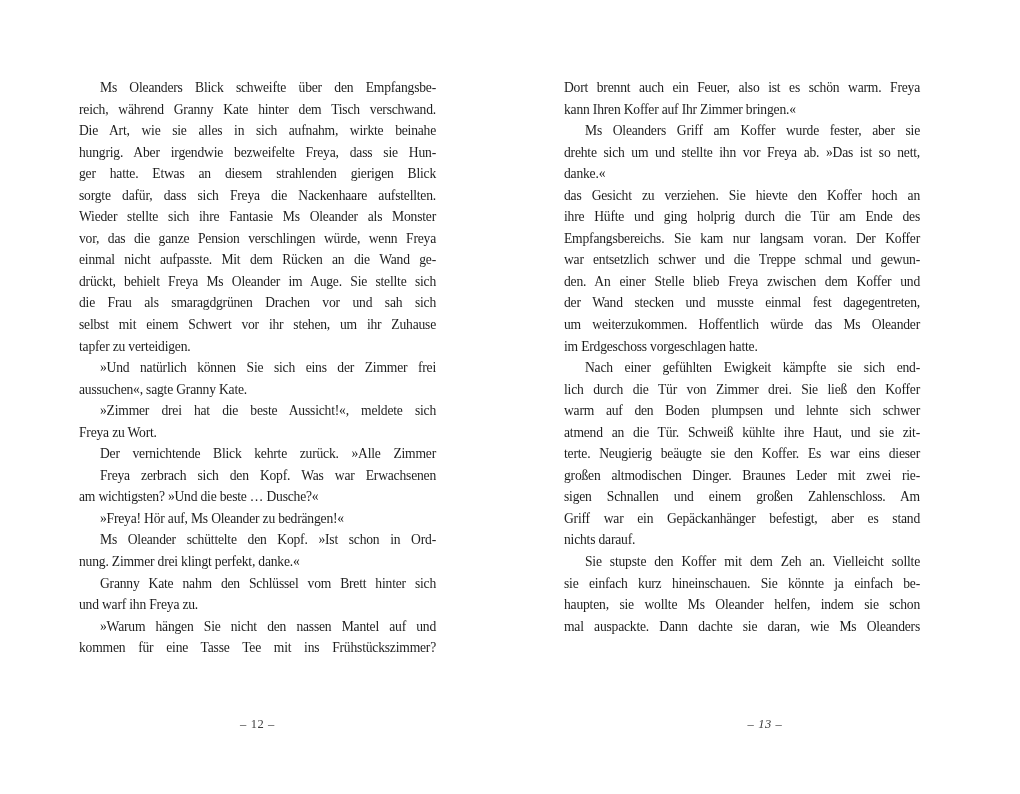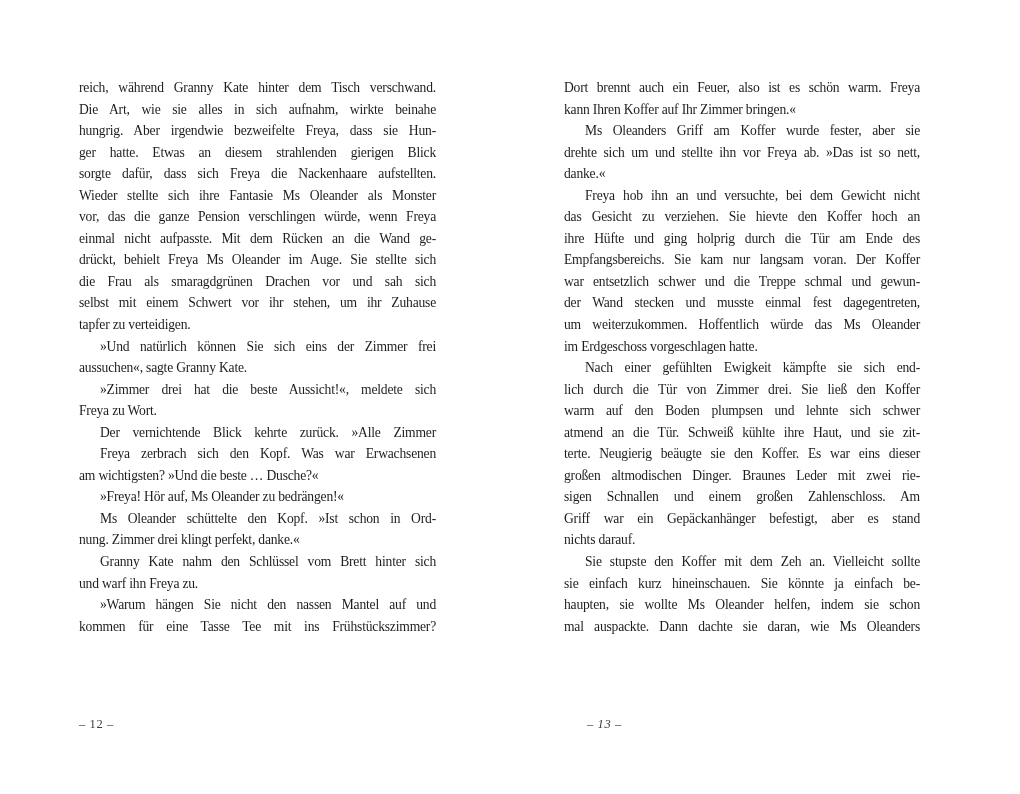--- a/index.html
+++ b/index.html
@@ -29,33 +29,35 @@
     white-space: nowrap;
     text-align: justify;
     text-align-last: justify;
     height: 21.55px;
   }
   .line.end { text-align: right; text-align-last: left; }
   .line.indent { padding-left: 21px; }
   .pagenum {
     position: absolute;
     top: 717px;
+    text-align: center;
     font-size: 12.5px;
     color: #3c3c3c;
     letter-spacing: 0.6px;
   }
   .pn-left  { left: 79px;  width: 357px; }
   .pn-right { left: 587px; width: 356px; font-style: italic; }
 </style>
 </head>
 <body>
 
 <div class="spread">
 
   <div class="textblock tb-left" id="page-left-lines">
+      <div class="line indent">Ms Oleanders Blick schweifte über den Empfangsbe-</div>
       <div class="line">reich, während Granny Kate hinter dem Tisch verschwand.</div>
       <div class="line">Die Art, wie sie alles in sich aufnahm, wirkte beinahe</div>
       <div class="line">hungrig. Aber irgendwie bezweifelte Freya, dass sie Hun-</div>
       <div class="line">ger hatte. Etwas an diesem strahlenden gierigen Blick</div>
       <div class="line">sorgte dafür, dass sich Freya die Nackenhaare aufstellten.</div>
       <div class="line">Wieder stellte sich ihre Fantasie Ms Oleander als Monster</div>
       <div class="line">vor, das die ganze Pension verschlingen würde, wenn Freya</div>
       <div class="line">einmal nicht aufpasste. Mit dem Rücken an die Wand ge-</div>
       <div class="line">drückt, behielt Freya Ms Oleander im Auge. Sie stellte sich</div>
       <div class="line">die Frau als smaragdgrünen Drachen vor und sah sich</div>
@@ -76,25 +78,25 @@
       <div class="line indent">»Warum hängen Sie nicht den nassen Mantel auf und</div>
       <div class="line">kommen für eine Tasse Tee mit ins Frühstückszimmer?</div>
     </div>
 
   <div class="textblock tb-right" id="page-right-lines">
       <div class="line">Dort brennt auch ein Feuer, also ist es schön warm. Freya</div>
       <div class="line end">kann Ihren Koffer auf Ihr Zimmer bringen.«</div>
       <div class="line indent">Ms Oleanders Griff am Koffer wurde fester, aber sie</div>
       <div class="line">drehte sich um und stellte ihn vor Freya ab. »Das ist so nett,</div>
       <div class="line end">danke.«</div>
-      <div class="line indent">Freya hob ihn an und versuchte, bei dem Gewicht nicht</div>
       <div class="line">das Gesicht zu verziehen. Sie hievte den Koffer hoch an</div>
       <div class="line">ihre Hüfte und ging holprig durch die Tür am Ende des</div>
       <div class="line">Empfangsbereichs. Sie kam nur langsam voran. Der Koffer</div>
       <div class="line">war entsetzlich schwer und die Treppe schmal und gewun-</div>
+      <div class="line">den. An einer Stelle blieb Freya zwischen dem Koffer und</div>
       <div class="line">der Wand stecken und musste einmal fest dagegentreten,</div>
       <div class="line">um weiterzukommen. Hoffentlich würde das Ms Oleander</div>
       <div class="line end">im Erdgeschoss vorgeschlagen hatte.</div>
       <div class="line indent">Nach einer gefühlten Ewigkeit kämpfte sie sich end-</div>
       <div class="line">lich durch die Tür von Zimmer drei. Sie ließ den Koffer</div>
       <div class="line">warm auf den Boden plumpsen und lehnte sich schwer</div>
       <div class="line">atmend an die Tür. Schweiß kühlte ihre Haut, und sie zit-</div>
       <div class="line">terte. Neugierig beäugte sie den Koffer. Es war eins dieser</div>
       <div class="line">großen altmodischen Dinger. Braunes Leder mit zwei rie-</div>
       <div class="line">sigen Schnallen und einem großen Zahlenschloss. Am</div>

